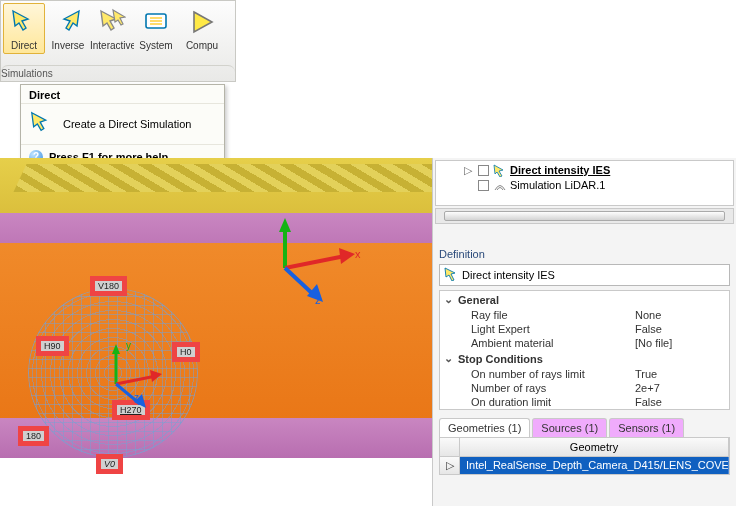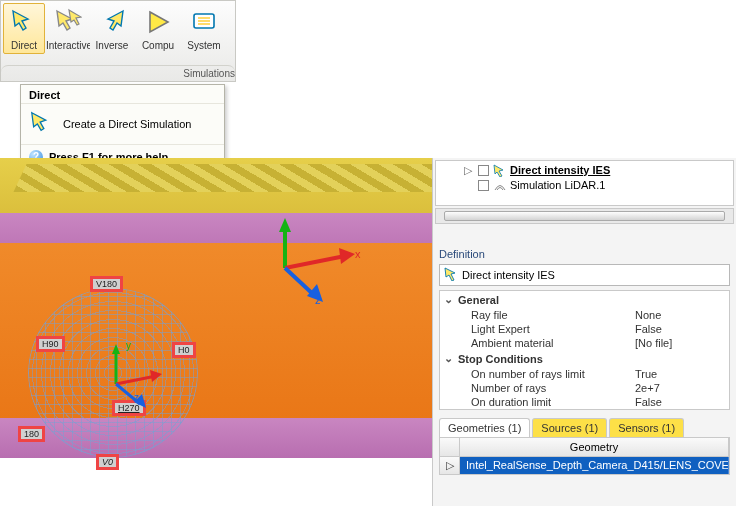--- a/index.html
+++ b/index.html
@@ -41,21 +41,21 @@
     border-radius: 2px;
     cursor: pointer;
   }
   .ribbon-item.selected {
     background: linear-gradient(#fff6d9, #ffe79a);
     border-color: #e1b23a;
   }
   .ribbon-icon { width: 32px; height: 32px; display:flex; align-items:center; justify-content:center; }
   .ribbon-label { font-size: 10px; color: #333; margin-top: 2px; white-space: nowrap; overflow:hidden; text-overflow:clip; max-width:44px;}
   .ribbon-group-label {
-    text-align: right;
+    text-align: left;
     font-size: 10px;
     color: #555;
     padding: 2px 0;
     border-top: 1px solid #d2d2cc;
     border-radius: 7px;
   }
 
   
   .popup {
     position: absolute;
@@ -129,21 +129,21 @@
   .wire-sphere {
     position:absolute; left:28px; top:130px; width:170px; height:170px;
     border-radius:50%;
     background:
       repeating-radial-gradient(circle, rgba(120,160,210,0.0) 0 8px, rgba(120,160,210,0.5) 8px 9px),
       repeating-linear-gradient(0deg, rgba(120,160,210,0) 0 8px, rgba(120,160,210,0.5) 8px 9px),
       repeating-linear-gradient(90deg, rgba(120,160,210,0) 0 8px, rgba(120,160,210,0.5) 8px 9px);
     box-shadow: inset 0 0 0 1px rgba(120,160,210,0.8);
   }
   .axis-lbl {
-    position:absolute; background:#d0d0d0; border:3px solid #ef4444;
+    position:absolute; background:#d0d0d0; border:5px solid #ef4444;
     font-size:9px; padding:0 3px; color:#222;
   }
   .triad { position:absolute; }
 
   
   .rightpane {
     position: absolute;
     left: 432px; top: 158px;
     width: 304px; height: 348px;
     background: #f4f4f4;
@@ -200,21 +200,21 @@
   .propgrid .row {
     display:flex; padding: 1px 4px 1px 22px;
   }
   .propgrid .row .k { flex: 1; color:#333;padding-left:9px; }
   .propgrid .row .v { width: 90px; color:#333; }
 
   .tabs {
     display:flex; gap:2px; margin: 4px 6px 0 6px; font-size:11px;
   }
   .tab {
-    padding: 3px 8px; background:#fde047;
+    padding: 3px 8px; background:#f0abfc;
     border:1px solid #c9c9c9; border-bottom:none;
     border-radius: 3px 3px 0 0; color:#333;
   }
   .tab.active { background:#fff; font-weight: normal; }
 
   .grid {
     margin: 0 6px 2px 6px;
     border:1px solid #c9c9c9;
     background:#fff;
     display:flex; flex-direction:column;text-align:center;
@@ -247,53 +247,53 @@
         <svg width="28" height="28" viewBox="0 0 28 28">
           <path d="M3 3 L18 11 L12 13 L16 20 L13 22 L9 15 L5 18 Z" fill="#ffe96a" stroke="#0077b0" stroke-width="1.4"></path>
         </svg>
       </span>
       <span class="ribbon-label">Direct</span>
     </div>
 
     <div class="ribbon-item">
       <span class="ribbon-icon">
         <svg width="28" height="28" viewBox="0 0 28 28">
-          <path d="M3 3 L18 11 L12 13 L16 20 L13 22 L9 15 L5 18 Z" fill="#ffe96a" stroke="#888" stroke-width="1.4"></path>
-          <path d="M15 2 L27 9 L22 10 L25 16 L23 17 L20 12 L17 14 Z" fill="#ffe96a" stroke="#888" stroke-width="1.2"></path>
-        </svg>
-      </span>
-      <span class="ribbon-label">Interactive</span>
+          <path d="M25 3 L10 11 L16 13 L12 20 L15 22 L19 15 L23 18 Z" fill="#ffe96a" stroke="#0077b0" stroke-width="1.4"></path>
+        </svg>
+      </span>
+      <span class="ribbon-label">Inverse</span>
     </div>
 
     <div class="ribbon-item">
       <span class="ribbon-icon">
         <svg width="28" height="28" viewBox="0 0 28 28">
-          <path d="M25 3 L10 11 L16 13 L12 20 L15 22 L19 15 L23 18 Z" fill="#ffe96a" stroke="#0077b0" stroke-width="1.4"></path>
-        </svg>
-      </span>
-      <span class="ribbon-label">Inverse</span>
-    </div>
-
-    <div class="ribbon-item" style="width:46px">
-      <span class="ribbon-icon">
-        <svg width="28" height="28" viewBox="0 0 28 28">
-          <path d="M6 4 L24 14 L6 24 Z" fill="#ffe946" stroke="#777" stroke-width="1.6"></path>
-        </svg>
-      </span>
-      <span class="ribbon-label">Compu</span>
+          <path d="M3 3 L18 11 L12 13 L16 20 L13 22 L9 15 L5 18 Z" fill="#ffe96a" stroke="#888" stroke-width="1.4"></path>
+          <path d="M15 2 L27 9 L22 10 L25 16 L23 17 L20 12 L17 14 Z" fill="#ffe96a" stroke="#888" stroke-width="1.2"></path>
+        </svg>
+      </span>
+      <span class="ribbon-label">Interactive</span>
     </div>
 
     <div class="ribbon-item">
       <span class="ribbon-icon">
         <svg width="28" height="28" viewBox="0 0 28 28">
           <rect x="4" y="6" width="20" height="14" rx="2" fill="#fff" stroke="#0077b0" stroke-width="1.6"></rect>
           <path d="M8 10 L20 10 M8 13 L20 13 M8 16 L20 16" stroke="#ffcf3a" stroke-width="1.6"></path>
         </svg>
       </span>
       <span class="ribbon-label">System</span>
+    </div>
+
+    <div class="ribbon-item" style="width:46px">
+      <span class="ribbon-icon">
+        <svg width="28" height="28" viewBox="0 0 28 28">
+          <path d="M6 4 L24 14 L6 24 Z" fill="#ffe946" stroke="#777" stroke-width="1.6"></path>
+        </svg>
+      </span>
+      <span class="ribbon-label">Compu</span>
     </div>
 
   </div>
   <div class="ribbon-group-label">Simulations</div>
 </div>
 
 <div class="popup">
   <div class="popup-title">Direct</div>
   <div class="popup-body">
     <span>

